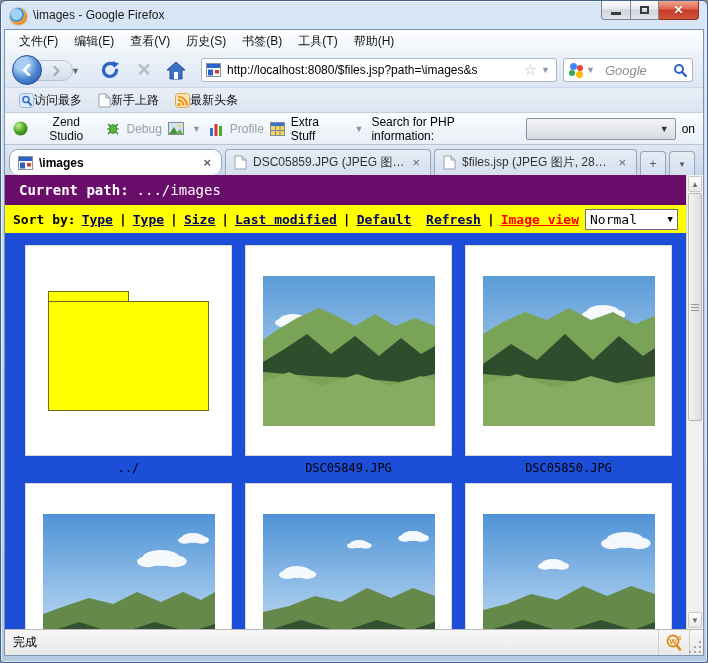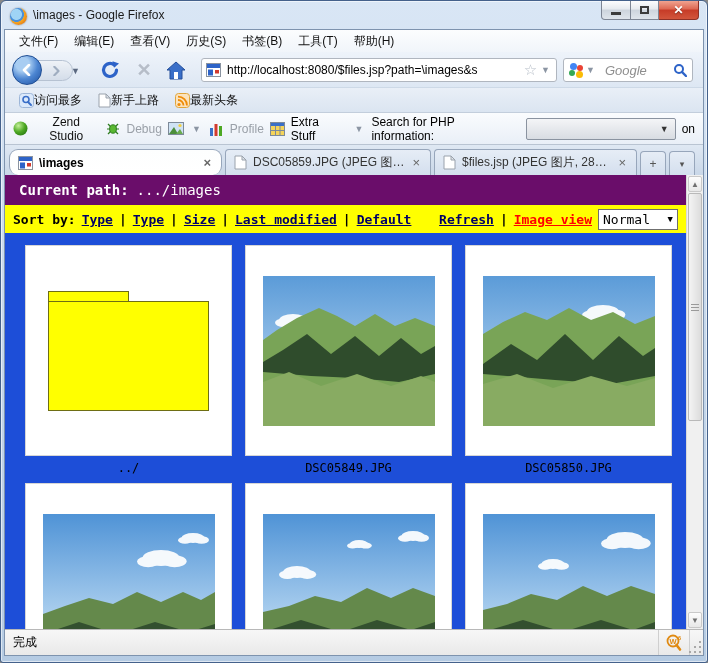--- a/index.html
+++ b/index.html
@@ -83,21 +83,21 @@
   .viewport { flex:1; position:relative; background:#1d4ed8; overflow:hidden; }
   .purple-bar { height:30px; background:#6A0D6A; color:#fff; margin-right:17px;
                 font-family:"DejaVu Sans Mono",monospace; font-size:14px; display:flex; align-items:center; padding-left:14px; }
   .purple-bar b { margin-right:8px; }
   .yellow-bar { height:28px; background:#FFFF00; margin-right:17px; display:flex; align-items:center; padding:8px 8px;
                 font-family:"DejaVu Sans Mono",monospace; font-size:13px; font-weight:bold; }
   .sort-links { display:flex; align-items:center; gap:6px; margin-left:6px; }
   .sort-links a, .yb-right a { color:#000066; text-decoration:underline; }
   .yb-right { margin-left:auto; display:flex; align-items:center; gap:6px; }
   .link-red { color:#FF0000 !important; }
-  .select-box { width:80px; height:21px; background:#fff; border:1px solid #6f6f6f; display:flex; align-items:center;
+  .select-box { width:93px; height:21px; background:#fff; border:1px solid #6f6f6f; display:flex; align-items:center;
                 justify-content:space-between; padding:0 4px; font-weight:normal; }
   .select-box .arrow { font-size:9px; }
 
   .grid { padding:12px 0 0 20px; display:flex; flex-wrap:wrap; margin-right:17px; }
   .grid-item { width:207px; margin-right:13px; margin-bottom:8px; }
   .cell { width:207px; height:211px; border:1px solid #d6d6d6; background:#fff; display:flex; align-items:center; justify-content:center; }
   .caption { font-family:"DejaVu Sans Mono",monospace; font-size:12px; text-align:center; padding-top:5px; color:#000; }
   .folder { position:relative; width:161px; height:120px; }
   .folder .tab-part { position:absolute; left:0; top:0; width:81px; height:21px; background:#FFFF00; border:1px solid #6e6e14; }
   .folder .body-part { position:absolute; left:0; top:10px; width:161px; height:110px; background:#FFFF00; border:1px solid #6e6e14; }

